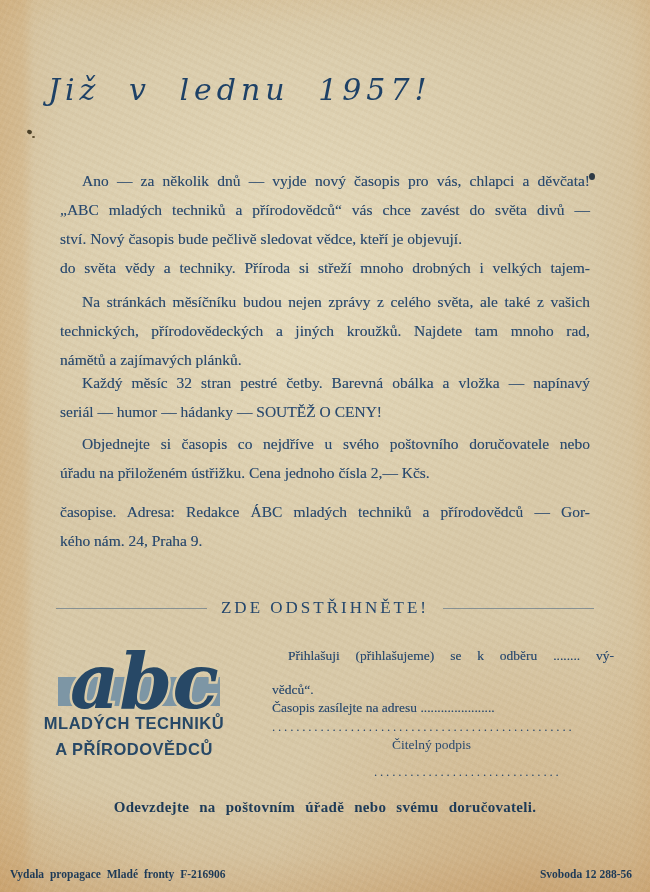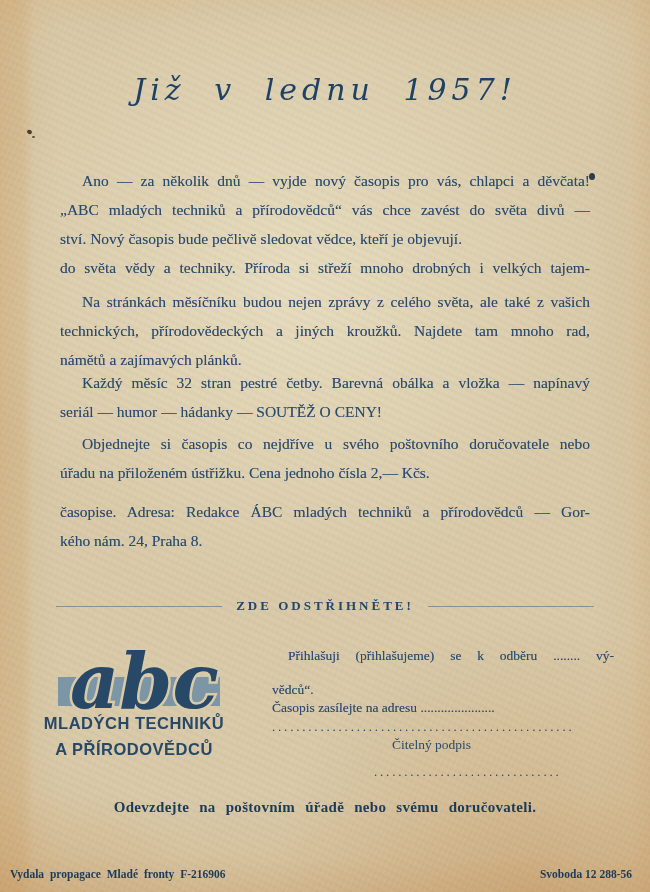--- a/index.html
+++ b/index.html
@@ -22,37 +22,37 @@
       linear-gradient(180deg, rgba(208,172,118,.22) 0, rgba(208,172,118,.06) 3%, rgba(0,0,0,0) 7%),
       var(--paper);
   }
   .page::before{
     content:"";position:absolute;inset:0;pointer-events:none;
     background:
       repeating-linear-gradient(115deg, rgba(255,255,255,.04) 0 2px, rgba(0,0,0,0) 2px 5px),
       repeating-linear-gradient(25deg, rgba(120,90,50,.035) 0 3px, rgba(0,0,0,0) 3px 7px);
   }
   .title{
-    position:absolute;top:72px;left:0;right:0;margin:0;text-align:center;
+    position:absolute;top:72px;left:0;right:0;margin:0;
     font-family:"DejaVu Serif",serif;font-style:italic;font-weight:400;
-    font-size:30px;letter-spacing:5px;word-spacing:14px;color:#1e4166;
+    font-size:30px;letter-spacing:5px;word-spacing:14px;color:#1e4166;padding-left:48px;
   }
   .para{
     position:absolute;left:60px;width:530px;
     font-size:15.5px;line-height:29px;color:var(--ink);
     text-shadow:0 0 .5px rgba(42,74,110,.45);
   }
   .ln{text-align:justify;text-align-last:justify;}
   .ln.first{text-indent:22px;}
   .ln.last{text-align-last:left;}
   #p1{top:166px}#p2{top:287px}#p3{top:368px}#p4{top:429px}#p5{top:497px}
 
   .cutline{position:absolute;top:598px;left:56px;width:538px;display:flex;align-items:center;gap:14px;}
   .cut-rule{height:1px;background:rgba(70,100,130,.55);flex:1;}
-  .cut-label{font-size:13px;font-weight:bold;letter-spacing:3px;color:#24466b;white-space:nowrap;}
+  .cut-label{font-size:17px;font-weight:normal;letter-spacing:3px;color:#24466b;white-space:nowrap;}
 
   .logo-svg{position:absolute;left:54px;top:640px;}
   .logo-caption{
     position:absolute;left:40px;width:188px;text-align:center;
     font-family:"Liberation Sans",sans-serif;font-weight:bold;
     color:#274866;font-size:16.5px;letter-spacing:.5px;white-space:nowrap;
   }
   #cap1{top:714px}#cap2{top:740px}
 
   .form-line{
@@ -111,21 +111,21 @@
     <div class="ln last">seriál — humor — hádanky — SOUTĚŽ O CENY!</div>
   </div>
 
   <div class="para" id="p4">
     <div class="ln first">Objednejte si časopis co nejdříve u svého poštovního doručovatele nebo</div>
     <div class="ln last">úřadu na přiloženém ústřižku. Cena jednoho čísla 2,— Kčs.</div>
   </div>
 
   <div class="para" id="p5">
     <div class="ln">časopise. Adresa: Redakce ÁBC mladých techniků a přírodovědců — Gor-</div>
-    <div class="ln last">kého nám. 24, Praha 8.</div>
+    <div class="ln last">kého nám. 24, Praha 9.</div>
   </div>
 
   <div class="cutline">
     <div class="cut-rule"></div>
     <span class="cut-label">ZDE ODSTŘIHNĚTE!</span>
     <div class="cut-rule"></div>
   </div>
 
   <svg class="logo-svg" width="232" height="80" viewBox="0 0 232 80">
     <rect x="4" y="37" width="162" height="29" style="fill:var(--band)"></rect>

